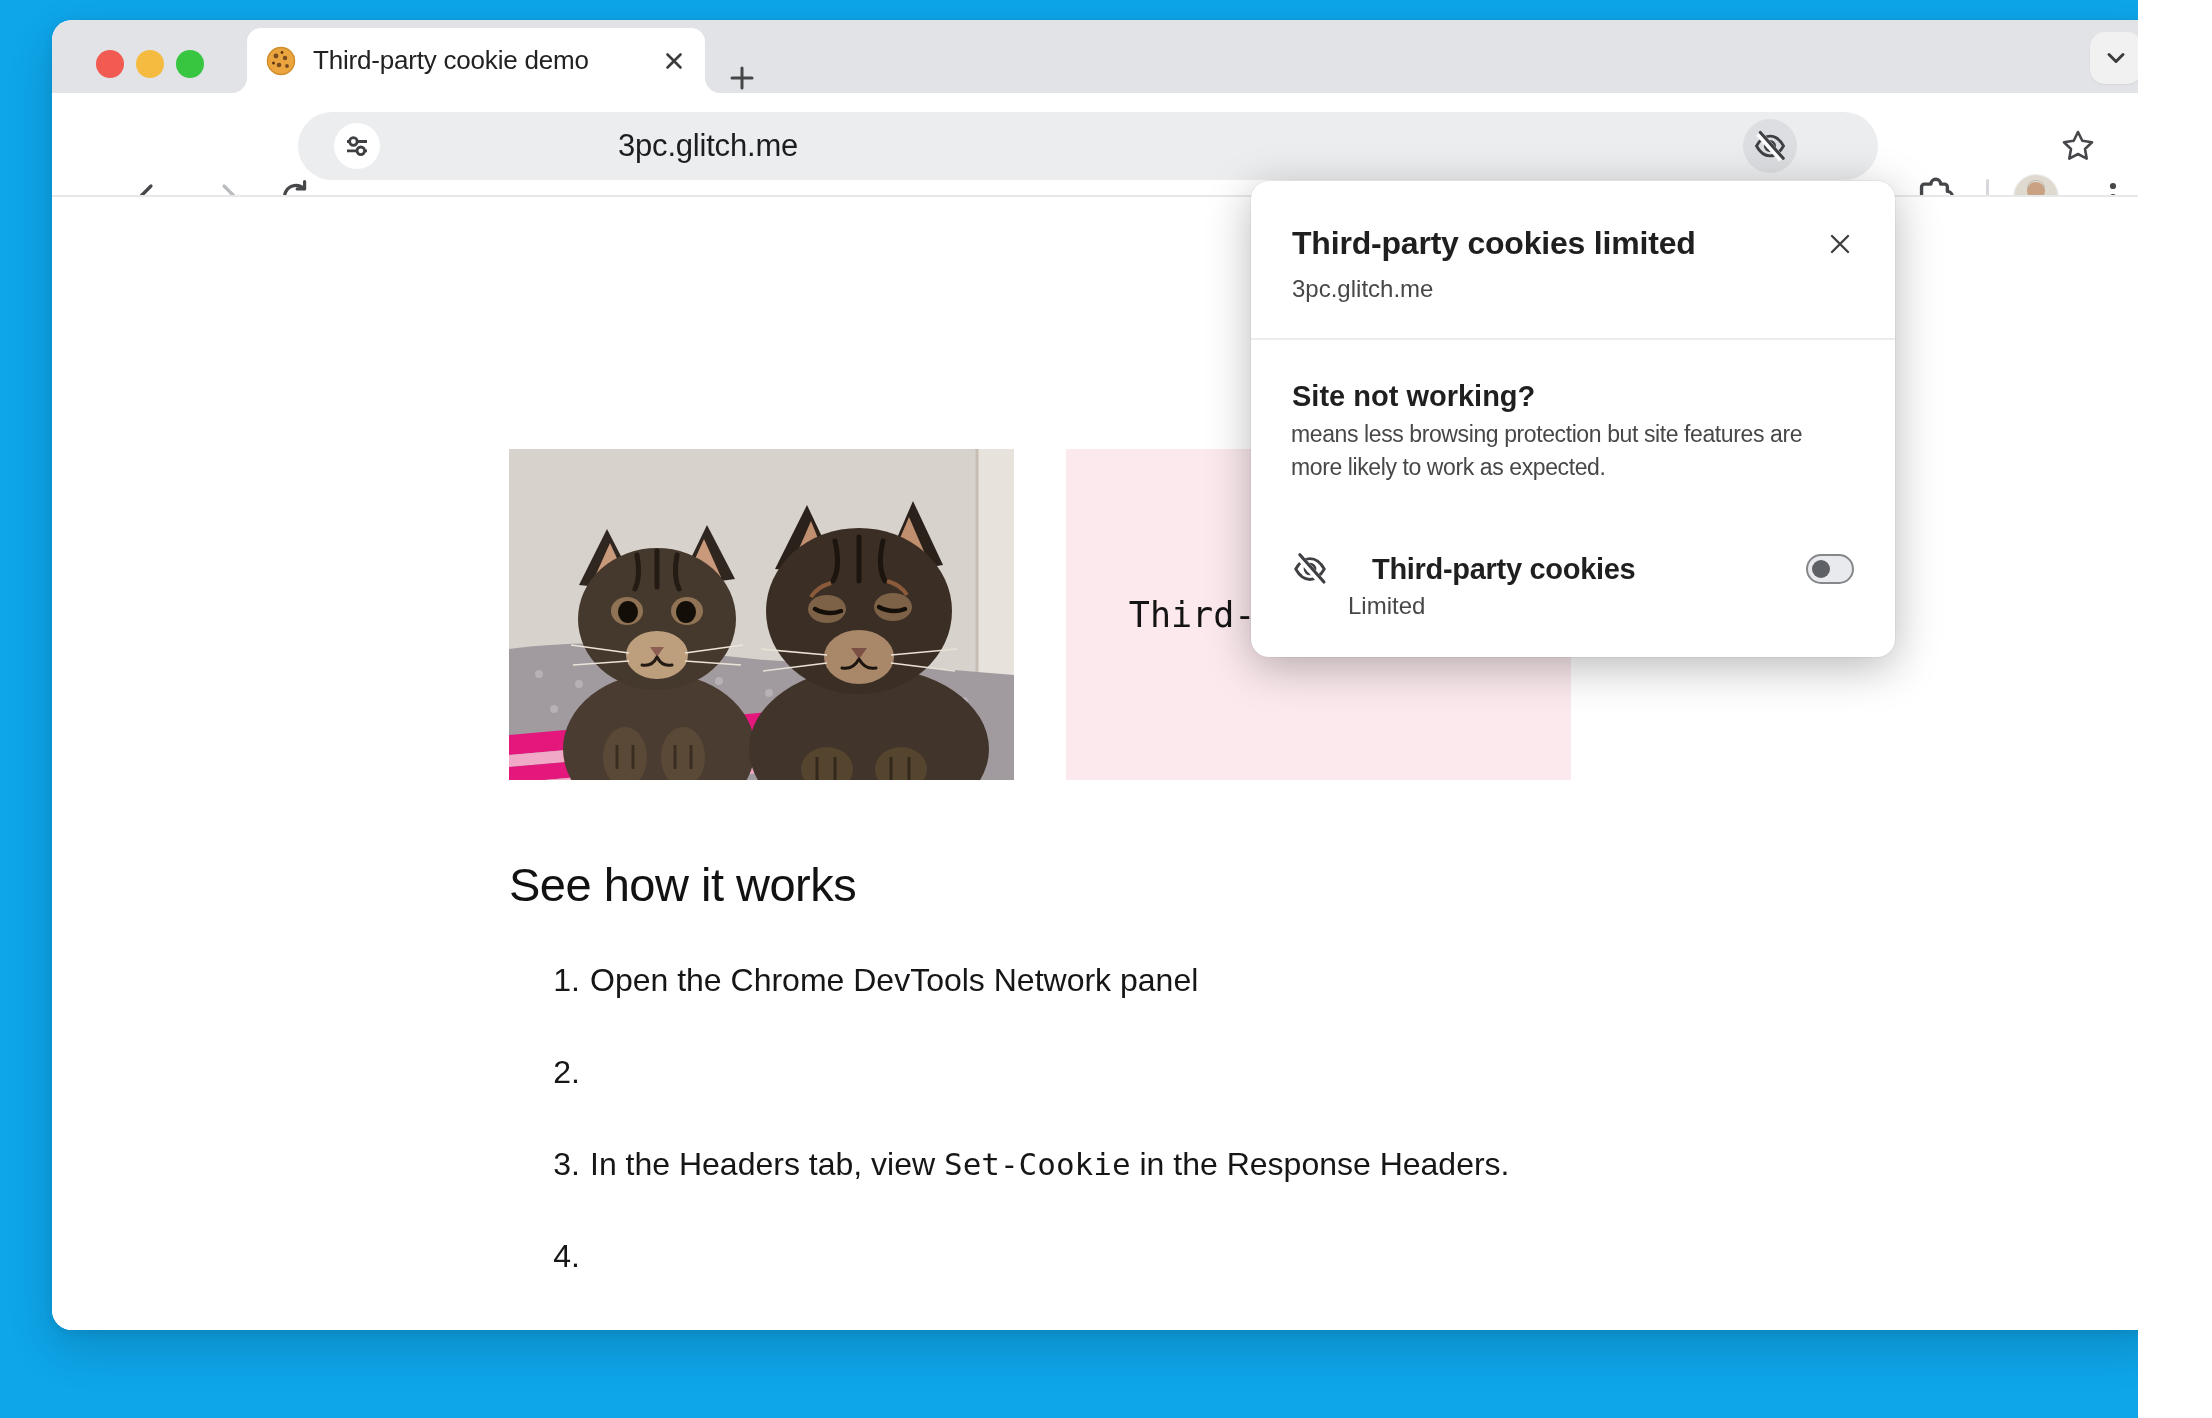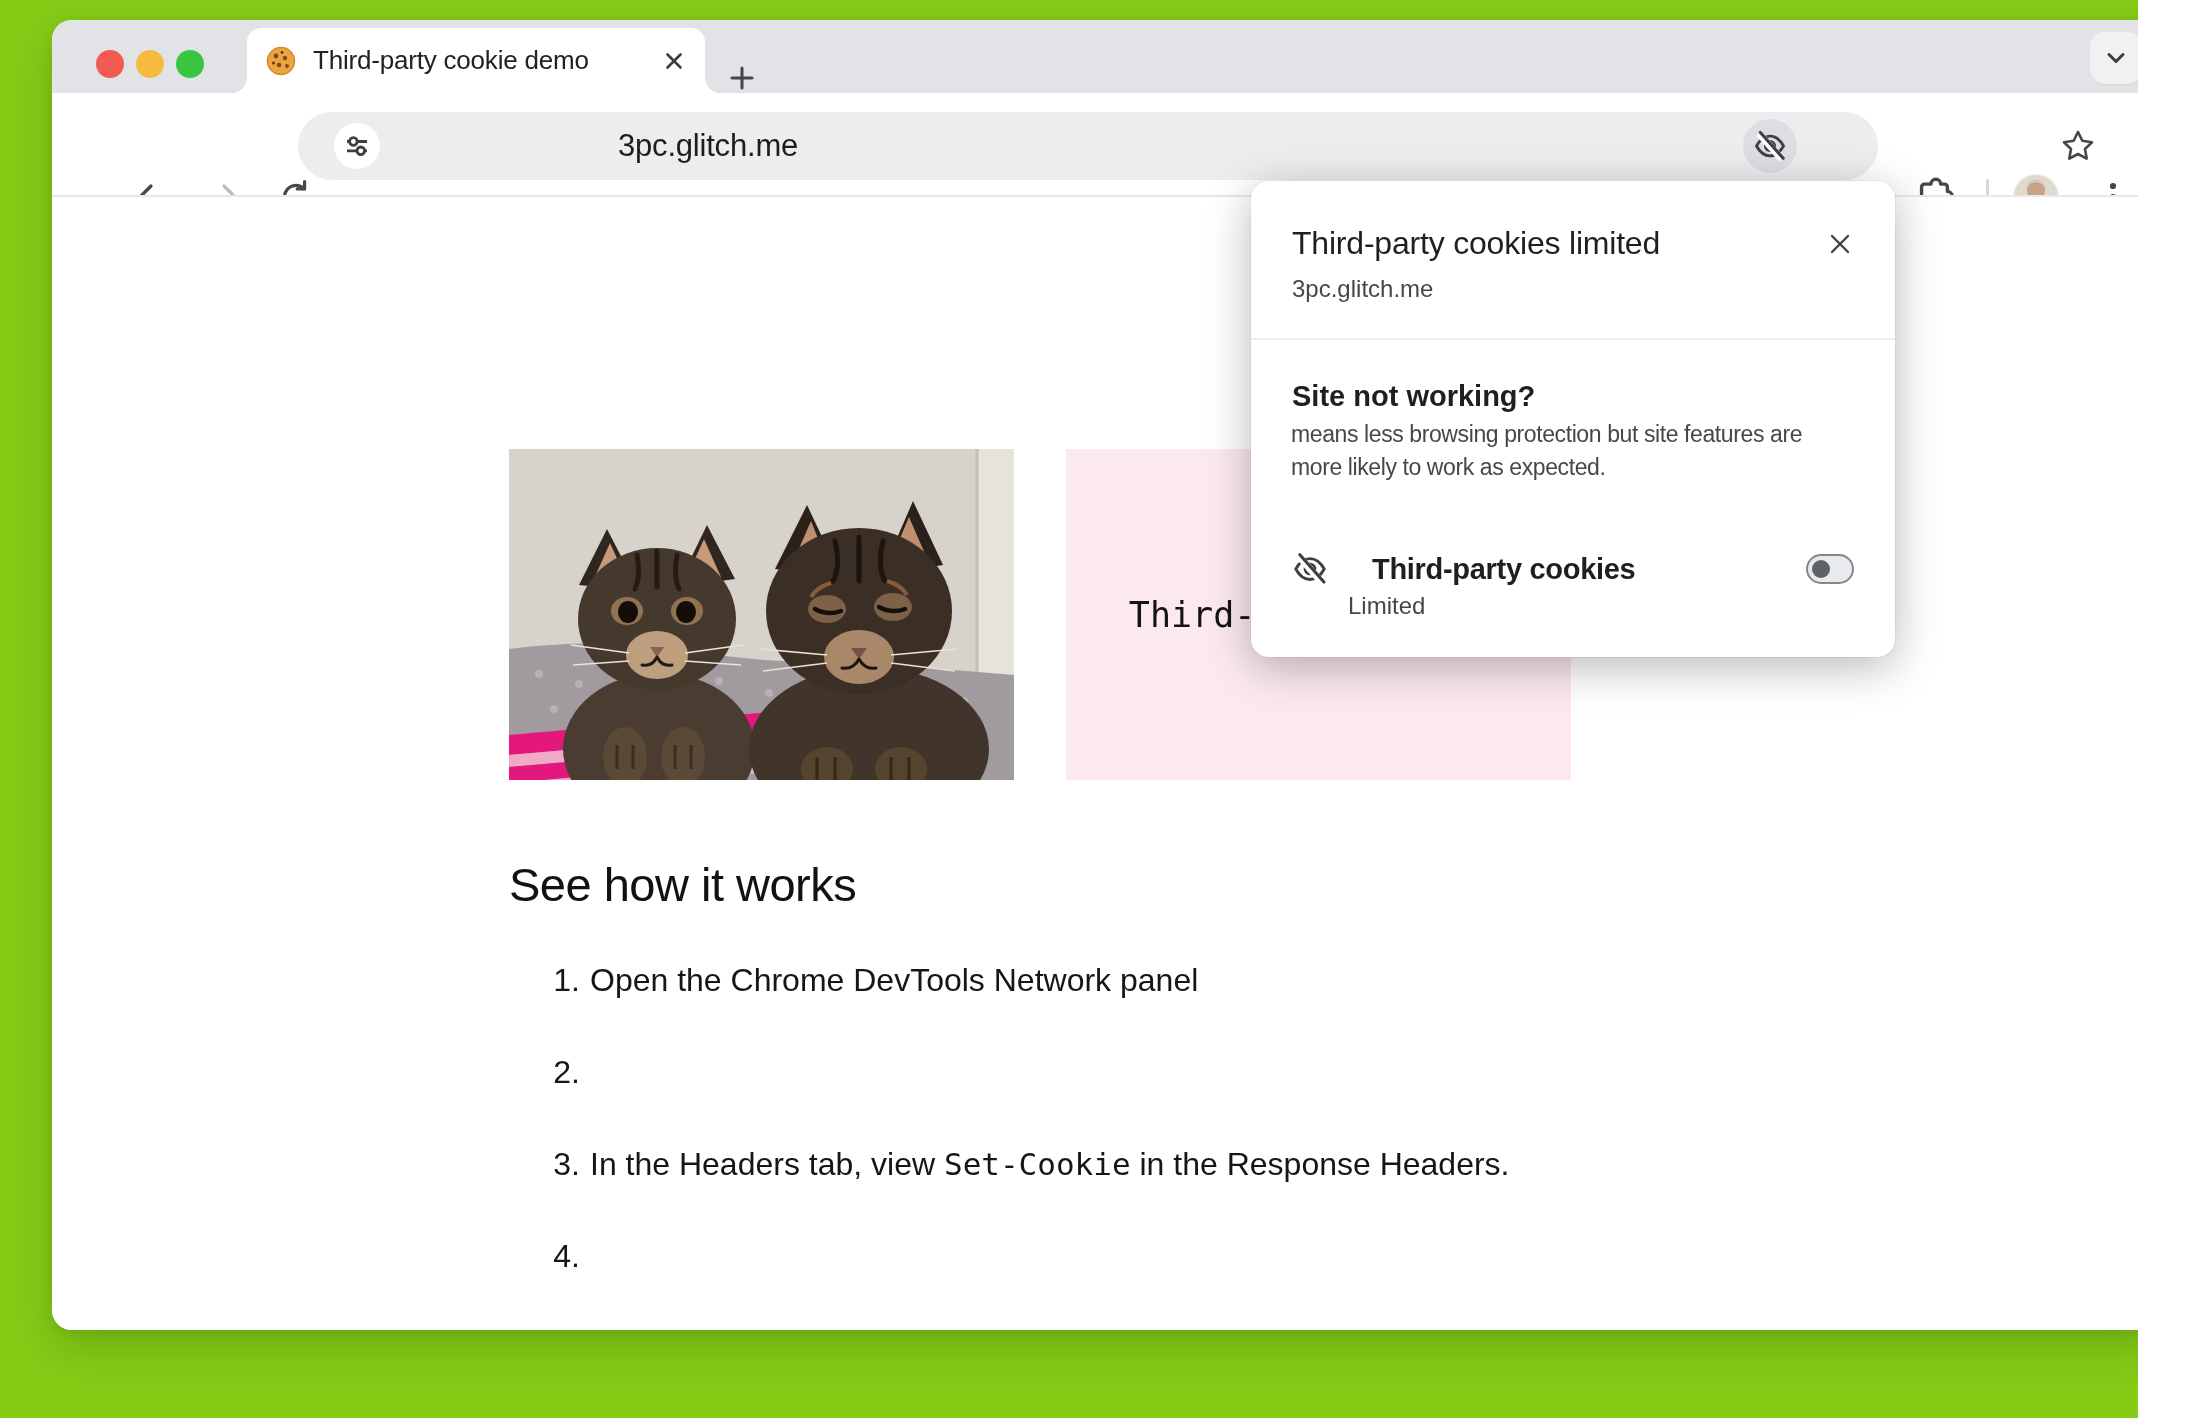--- a/index.html
+++ b/index.html
@@ -1,16 +1,16 @@
 <!DOCTYPE html>
 <html><head>
 <meta charset="utf-8">
 <style>
   html,body{margin:0;padding:0;background:#fff;}
-  #canvas{position:relative;width:2138px;height:1418px;background:#84cc16;overflow:hidden;
+  #canvas{position:relative;width:2138px;height:1418px;background:#0ea5e9;overflow:hidden;
           font-family:"Liberation Sans",sans-serif;color:#1c1c1e;}
   
   .window{position:absolute;left:52px;top:20px;width:2108px;height:1310px;background:#fff;
           border-radius:20px;box-shadow:0 18px 45px rgba(0,0,0,.16),0 2px 10px rgba(0,0,0,.08);overflow:hidden;}
   .tabstrip{position:absolute;left:0;top:0;width:100%;height:73px;background:#e2e3e6;}
   .light{position:absolute;top:30px;width:28px;height:28px;border-radius:50%;}
   .tab{position:absolute;left:195px;top:8px;width:458px;height:65px;background:#fff;
        border-radius:14px 14px 0 0;display:flex;align-items:center;padding:0 18px;box-sizing:border-box;}
   .tab::before{content:'';position:absolute;left:-16px;bottom:0;width:16px;height:16px;
        background:radial-gradient(circle at 0 0,rgba(0,0,0,0) 16px,#fff 16.5px);}
@@ -44,21 +44,21 @@
   .h1{position:absolute;left:457px;top:660px;font-size:47px;font-weight:400;color:#121212;letter-spacing:-.5px;}
   .steps{position:absolute;left:457px;top:756px;font-size:32px;color:#161616;}
   .li{display:flex;margin-bottom:37px;}
   .num{width:71px;text-align:right;line-height:55px;flex:none;}
   .li-body{margin-left:10px;}
   .line{line-height:55px;white-space:pre;}
   .code{font-family:"DejaVu Sans Mono","Liberation Mono",monospace;font-size:31px;}
   
   .popup{position:absolute;left:1251px;top:181px;width:644px;height:476px;background:#fff;border-radius:18px;
         box-shadow:0 10px 45px rgba(0,0,0,.28),0 0 0 1px rgba(0,0,0,.04);}
-  .p-title{position:absolute;left:41px;top:44px;font-size:32px;font-weight:400;color:#1f1f1f;letter-spacing:-.2px;text-align:center;}
+  .p-title{position:absolute;left:41px;top:44px;font-size:32px;font-weight:700;color:#1f1f1f;letter-spacing:-.2px;text-align:center;}
   .p-site{position:absolute;left:41px;top:94px;font-size:24px;color:#474747;}
   .p-close{position:absolute;left:572px;top:46px;width:34px;height:34px;}
   .p-div{position:absolute;left:0;top:157px;width:100%;height:2px;background:#ececec;}
   .p-sec{position:absolute;left:41px;top:199px;font-size:29px;font-weight:600;color:#1f1f1f;}
   .p-body{position:absolute;left:40px;top:237px;font-size:23px;letter-spacing:-.4px;color:#474747;}
   .p-body .bl{line-height:33px;white-space:nowrap;}
   .p-eye{position:absolute;left:40px;top:369px;}
   .p-label{position:absolute;left:97px;top:372px;font-size:29px;font-weight:600;color:#1f1f1f;letter-spacing:-.3px;margin-left:24px;}
   .p-limited{position:absolute;left:97px;top:411px;font-size:24px;color:#474747;}
   .toggle{position:absolute;left:555px;top:373px;width:48px;height:30px;border-radius:17px;background:#e8eaed;

